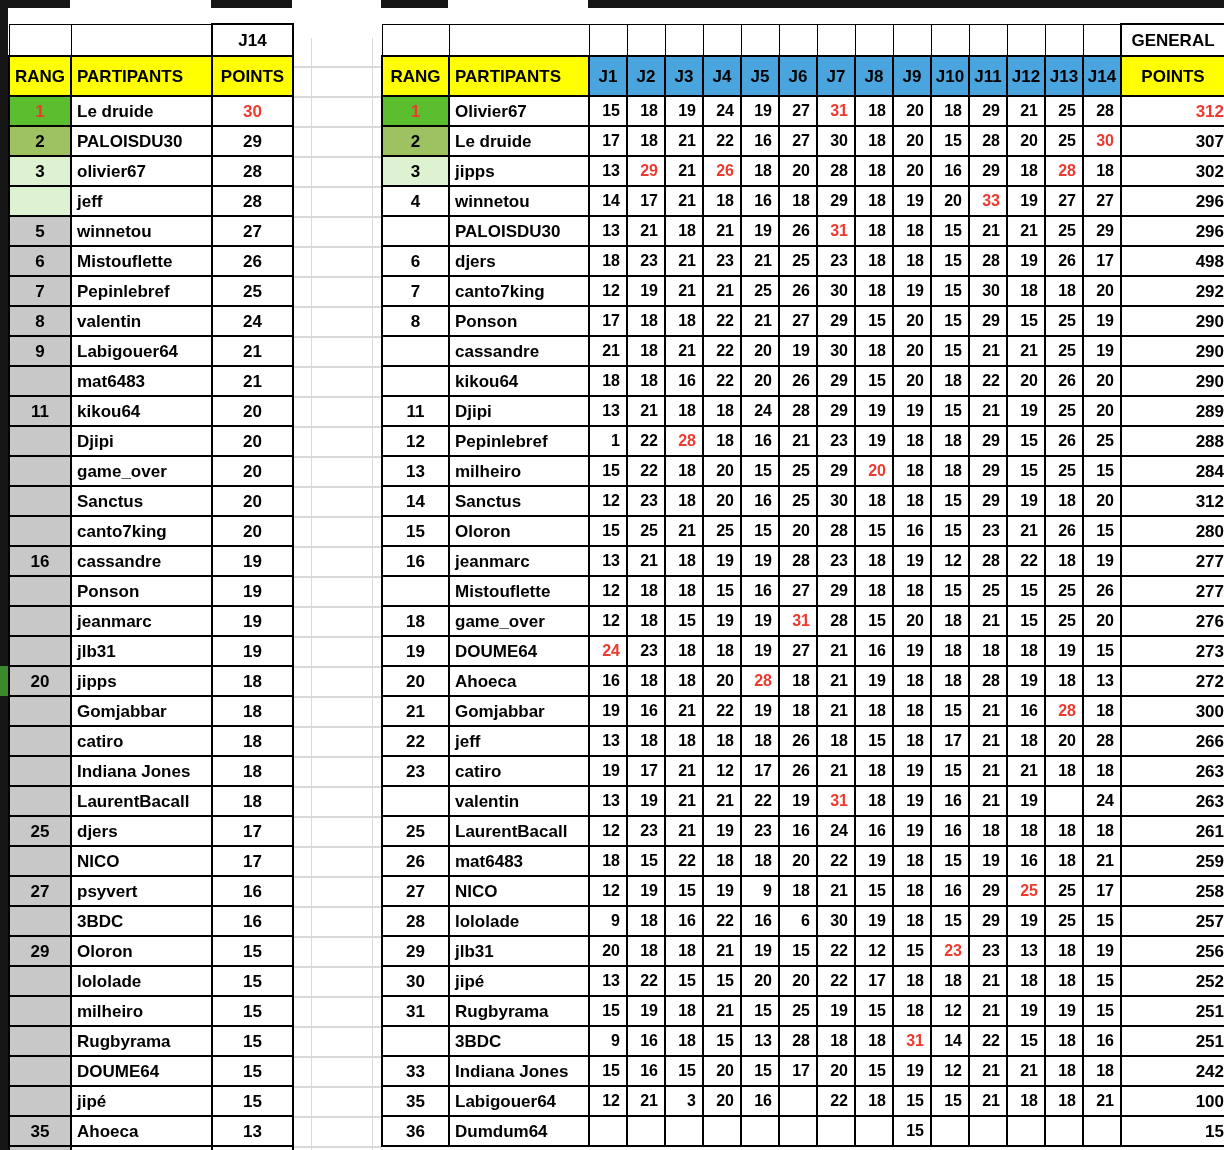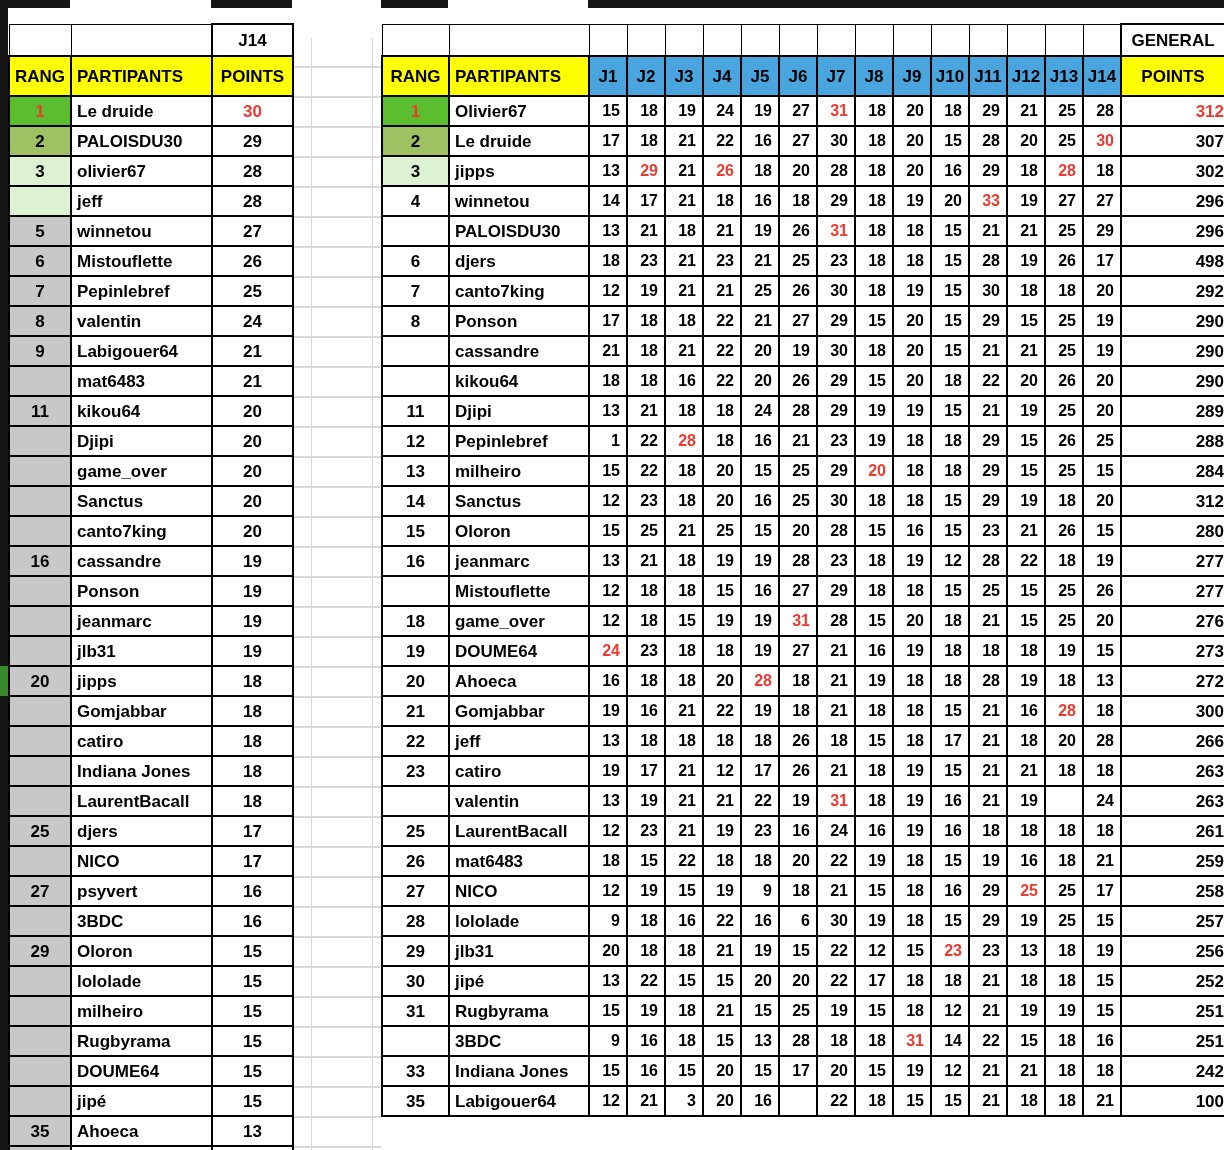--- a/index.html
+++ b/index.html
@@ -968,14 +968,33 @@
         <td class="scr">22</td>
         <td class="scr">18</td>
         <td class="scr">15</td>
         <td class="scr">15</td>
         <td class="scr">21</td>
         <td class="scr">18</td>
         <td class="scr">18</td>
         <td class="scr">21</td>
         <td class="total">100</td>
       </tr>
+      <tr class="datarow">
+        <td class="c bg-">36</td>
+        <td class="name">Dumdum64</td>
+        <td class="scr"></td>
+        <td class="scr"></td>
+        <td class="scr"></td>
+        <td class="scr"></td>
+        <td class="scr"></td>
+        <td class="scr"></td>
+        <td class="scr"></td>
+        <td class="scr"></td>
+        <td class="scr">15</td>
+        <td class="scr"></td>
+        <td class="scr"></td>
+        <td class="scr"></td>
+        <td class="scr"></td>
+        <td class="scr"></td>
+        <td class="total">15</td>
+      </tr>
     </tbody>
 </table>
 
 </body></html>

